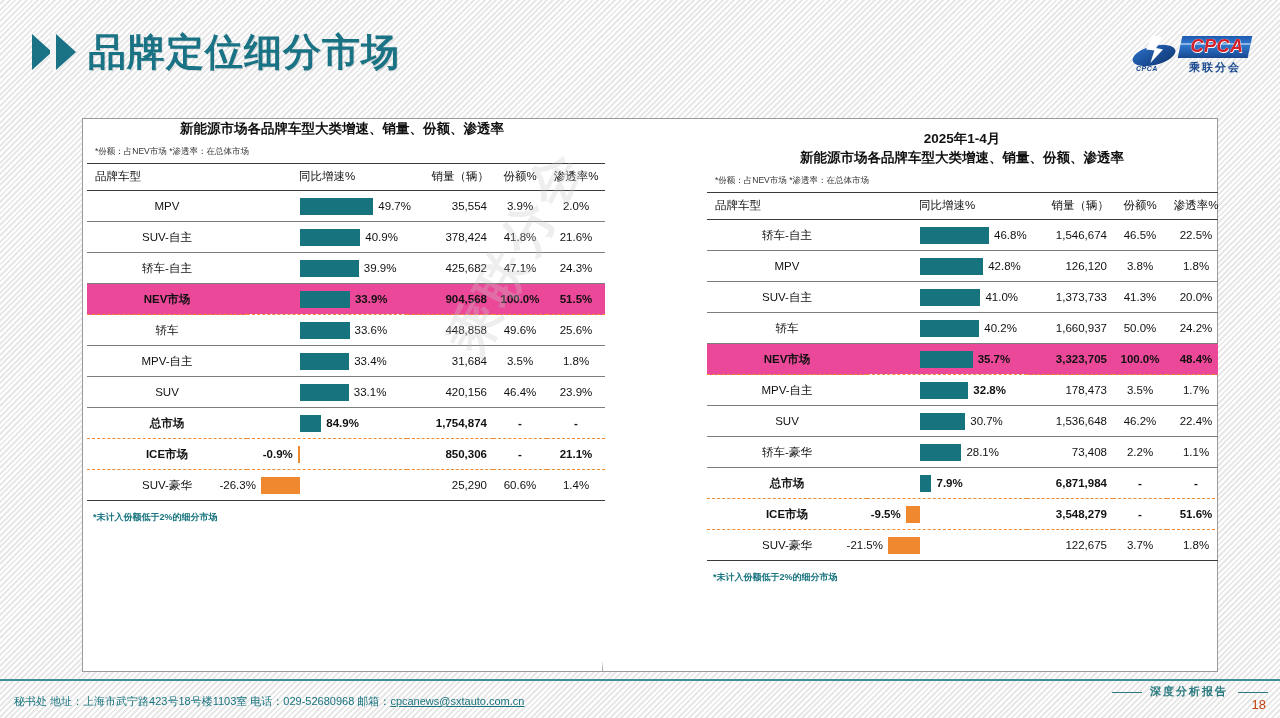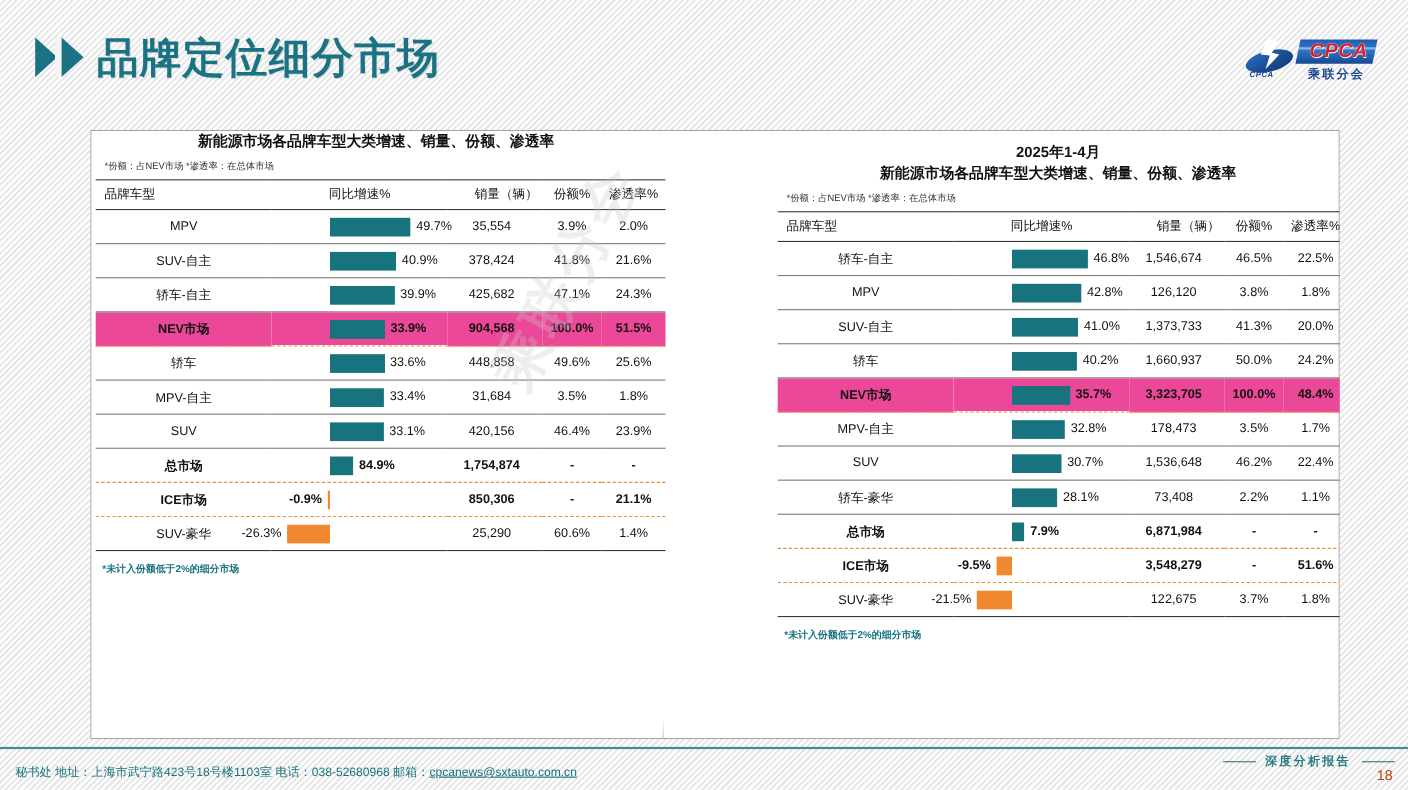--- a/index.html
+++ b/index.html
@@ -220,21 +220,21 @@
 
   tbody td {
     font-size: 11.5px;
     color: #111;
     height: 30px;
     border-bottom: 1px solid #7c7c7c;
     text-align: center;
     white-space: nowrap;
     vertical-align: middle;
   }
-  tbody td.c-vol { padding-right: 6px; }
+  tbody td.c-vol { text-align: right; padding-right: 6px; }
   tbody tr.r-bold td { font-weight: bold; }
 
   tbody tr.r-nev td {
     background: #ec4899;
     border-top: 1.6px dashed #ef8b33;
     border-bottom: 1.6px dashed #ef8b33;
   }
   tbody tr.r-total td {
     border-top: 1.6px dashed #ef8b33;
     border-bottom: 1.6px dashed #ef8b33;
@@ -571,21 +571,21 @@
             </td>
             <td class="c-vol">3,323,705</td>
             <td class="c-shr">100.0%</td>
             <td class="c-pen">48.4%</td>
           </tr>
           <tr>
             <td>MPV-自主</td>
             <td class="c-bar">
               <div class="bar-track">
                 <div class="bar" style="width: 48.544px; left: calc(33%);"></div>
-                <span class="bar-lbl" style="left: calc(33% + 53.544px);">32.8%</span>
+                <span class="bar-lbl" style="left: calc(33% + 53.544px); font-weight: bold;">32.8%</span>
               </div>
             </td>
             <td class="c-vol">178,473</td>
             <td class="c-shr">3.5%</td>
             <td class="c-pen">1.7%</td>
           </tr>
           <tr>
             <td>SUV</td>
             <td class="c-bar">
               <div class="bar-track">
@@ -648,16 +648,16 @@
         </tbody>
     </table>
     <div class="foot-note">*未计入份额低于2%的细分市场</div>
   </div>
 </div>
 
 <div class="watermark">乘联分会</div>
 
 <div class="footer-rule"></div>
 <div class="footer-text">
-  <span>秘书处  地址：上海市武宁路423号18号楼1103室  电话：038-52680968  邮箱：</span><span class="footer-mail">cpcanews@sxtauto.com.cn</span>
+  <span>秘书处  地址：上海市武宁路423号18号楼1103室  电话：029-52680968  邮箱：</span><span class="footer-mail">cpcanews@sxtauto.com.cn</span>
 </div>
 <div class="footer-brand">深度分析报告</div>
 <div class="page-num">18</div>
 
 </body></html>

